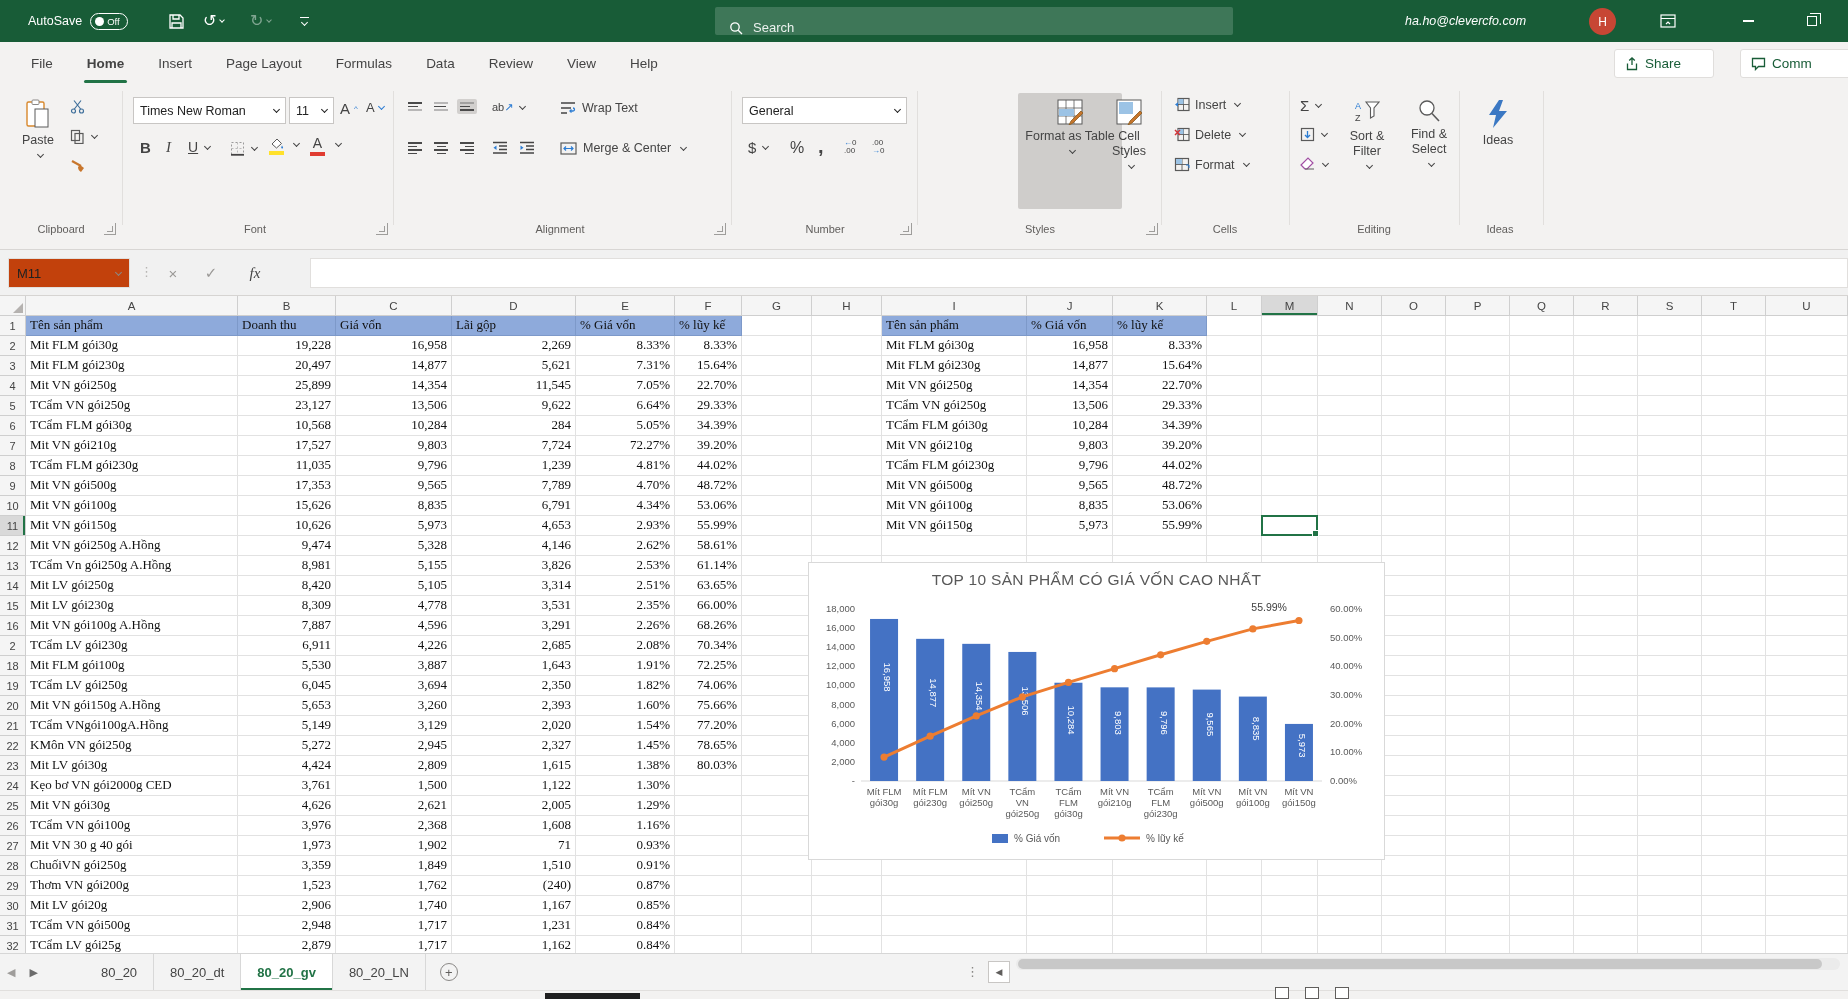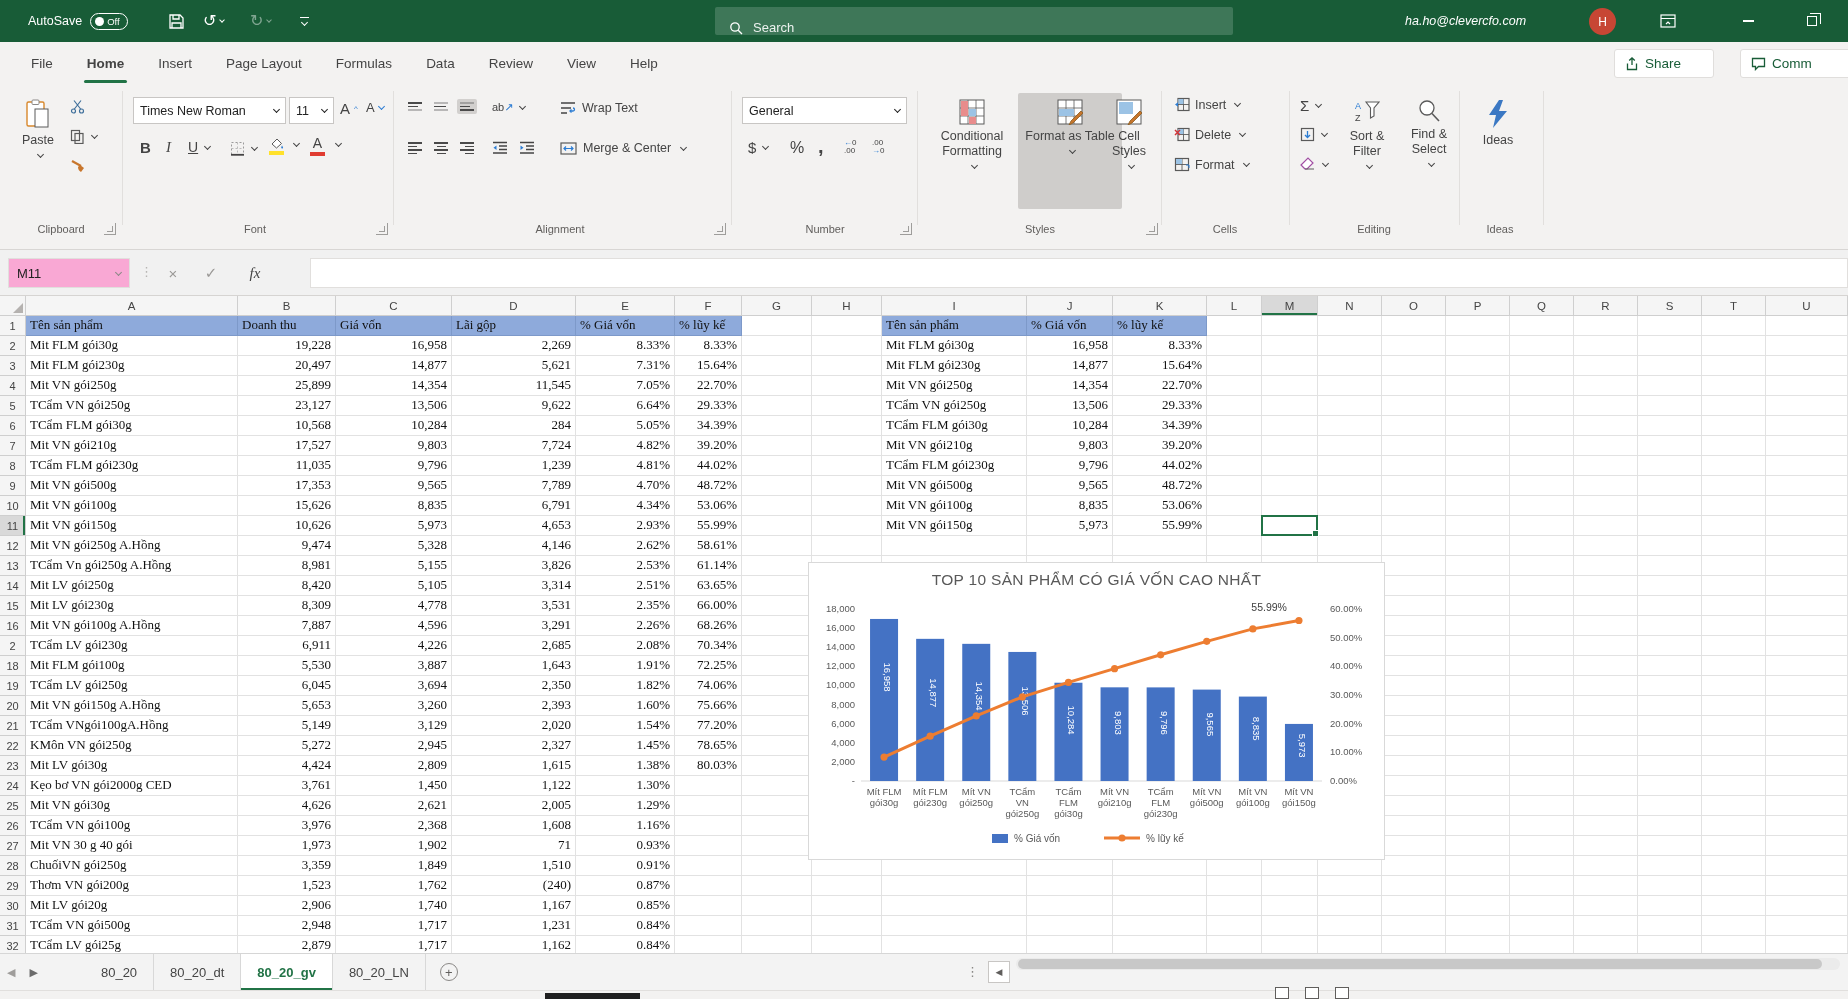--- a/index.html
+++ b/index.html
@@ -40,21 +40,21 @@
   .inbox{background:#fff;border:1px solid #C8C6C4;display:flex;align-items:center;padding:0 6px;font-size:12.5px;color:#222;}
   .mini{position:absolute;display:flex;align-items:center;gap:3px;font-size:12.5px;color:#444;}
   .alic{display:inline-flex;flex-direction:column;gap:2px;padding:3px;border-radius:2px;}
   .alic i{display:block;height:1.6px;background:#4a4a4a;}
   .pressed{background:#D2D0CE;}
   .colorbar{display:block;width:15px;height:4px;margin-top:1px;}
   .dec{display:inline-flex;flex-direction:column;font-size:8px;line-height:8px;color:#444;letter-spacing:0;}
   .dec b{color:#2B7CD3;font-weight:400;}
   
   #fbar{left:0;top:250px;width:1848px;height:46px;background:#F1F1F1;border-bottom:1px solid #D6D4D2;display:flex;align-items:center;}
-  #namebox{position:absolute;left:8px;top:8px;width:122px;height:30px;background:#f9a8d4;border:1px solid #E1DFDD;display:flex;align-items:center;padding:0 8px;font-size:13px;color:#222;}
+  #namebox{position:absolute;left:8px;top:8px;width:122px;height:30px;background:#c2410c;border:1px solid #E1DFDD;display:flex;align-items:center;padding:0 8px;font-size:13px;color:#222;}
   #fxinput{position:absolute;left:310px;top:8px;right:0;height:30px;background:#fff;border:1px solid #E1DFDD;}
   .fbtn{position:absolute;top:8px;height:30px;width:30px;display:flex;align-items:center;justify-content:center;color:#9a9896;font-size:15px;}
   
   #gridwrap{left:0;top:296px;width:1848px;height:657px;overflow:hidden;background:#fff;}
   #grid{display:grid;grid-template-rows:20px repeat(32,20px);}
   .ch{background:#F5F5F5;border-right:1px solid #CFCFCF;border-bottom:1px solid #CFCFCF;font-size:11.5px;color:#444;display:flex;align-items:center;justify-content:center;}
   .ch.actc{background:#D9D9D9;box-shadow:inset 0 -2px 0 #217346;}
   .rh{background:#F5F5F5;border-right:1px solid #CFCFCF;border-bottom:1px solid #CFCFCF;font-size:11px;color:#444;display:flex;align-items:center;justify-content:center;}
   .rh.actr{background:#D9D9D9;box-shadow:inset -2px 0 0 #217346;}
   .cor{background:#F5F5F5;border-right:1px solid #CFCFCF;border-bottom:1px solid #CFCFCF;position:relative;}
@@ -342,31 +342,20 @@
       </div>
     <div class="mini" style="left:872px;top:54px;">
         <span class="dec">
           <span>.00</span>
           <span><b>→</b>0</span>
         </span>
       </div>
     <div class="glabel" style="left:770px;width:110px;"><span>Number</span></div>
     <div class="launcher" style="left:900px;"></div>
 
-    <div class="bigbtn" style="left:928px;width:88px;">
-      <svg width="26" height="26" viewBox="0 0 26 26">
-          <rect x="1" y="1" width="24" height="24" fill="#fff" stroke="#5A5A5A"></rect>
-          <path d="M9 1v24M17 1v24M1 9h24M1 17h24" stroke="#5A5A5A" stroke-width=".8"></path>
-          <rect x="2" y="2" width="7" height="15" fill="#E88C8C"></rect>
-          <rect x="10" y="10" width="7" height="7" fill="#9CC3E5"></rect>
-          <rect x="10" y="18" width="7" height="7" fill="#E88C8C"></rect>
-        </svg>
-      <span class="lbl">Conditional Formatting</span>
-      <span class="cv"></span>
-    </div>
     <div class="bigbtn hov" style="left:1018px;width:104px;">
       <svg width="26" height="26" viewBox="0 0 26 26">
           <rect x="1" y="1" width="24" height="24" fill="#fff" stroke="#5A5A5A"></rect>
           <path d="M9 1v24M17 1v24M1 9h24M1 17h24" stroke="#5A5A5A" stroke-width=".8"></path>
           <rect x="2" y="10" width="15" height="7" fill="#9CC3E5"></rect>
           <path d="M24 12L14 22l-2 4 4-2L26 14z" fill="#C8762C" stroke="#8A5A1E" stroke-width=".8"></path>
         </svg>
       <span class="lbl">Format as Table</span>
       <span class="cv"></span>
     </div>
@@ -628,21 +617,21 @@
         <div class="c"></div>
         <div class="c"></div>
         <div class="c"></div>
         <div class="c"></div>
         <div class="c"></div>
         <div class="rh">7</div>
         <div class="c">Mit VN gói210g</div>
         <div class="c num">17,527</div>
         <div class="c num">9,803</div>
         <div class="c num">7,724</div>
-        <div class="c num">4.82%</div>
+        <div class="c num">72.27%</div>
         <div class="c num">39.20%</div>
         <div class="c"></div>
         <div class="c"></div>
         <div class="c">Mit VN gói210g</div>
         <div class="c num">9,803</div>
         <div class="c num">39.20%</div>
         <div class="c"></div>
         <div class="c"></div>
         <div class="c"></div>
         <div class="c"></div>
@@ -1000,21 +989,21 @@
         <div class="c"></div>
         <div class="c"></div>
         <div class="c"></div>
         <div class="c"></div>
         <div class="c"></div>
         <div class="c"></div>
         <div class="c"></div>
         <div class="rh">24</div>
         <div class="c">Kẹo bơ VN gói2000g CED</div>
         <div class="c num">3,761</div>
-        <div class="c num">1,450</div>
+        <div class="c num">1,500</div>
         <div class="c num">1,122</div>
         <div class="c num">1.30%</div>
         <div class="c num"></div>
         <div class="c"></div>
         <div class="c"></div>
         <div class="c"></div>
         <div class="c"></div>
         <div class="c"></div>
         <div class="c"></div>
         <div class="c"></div>

